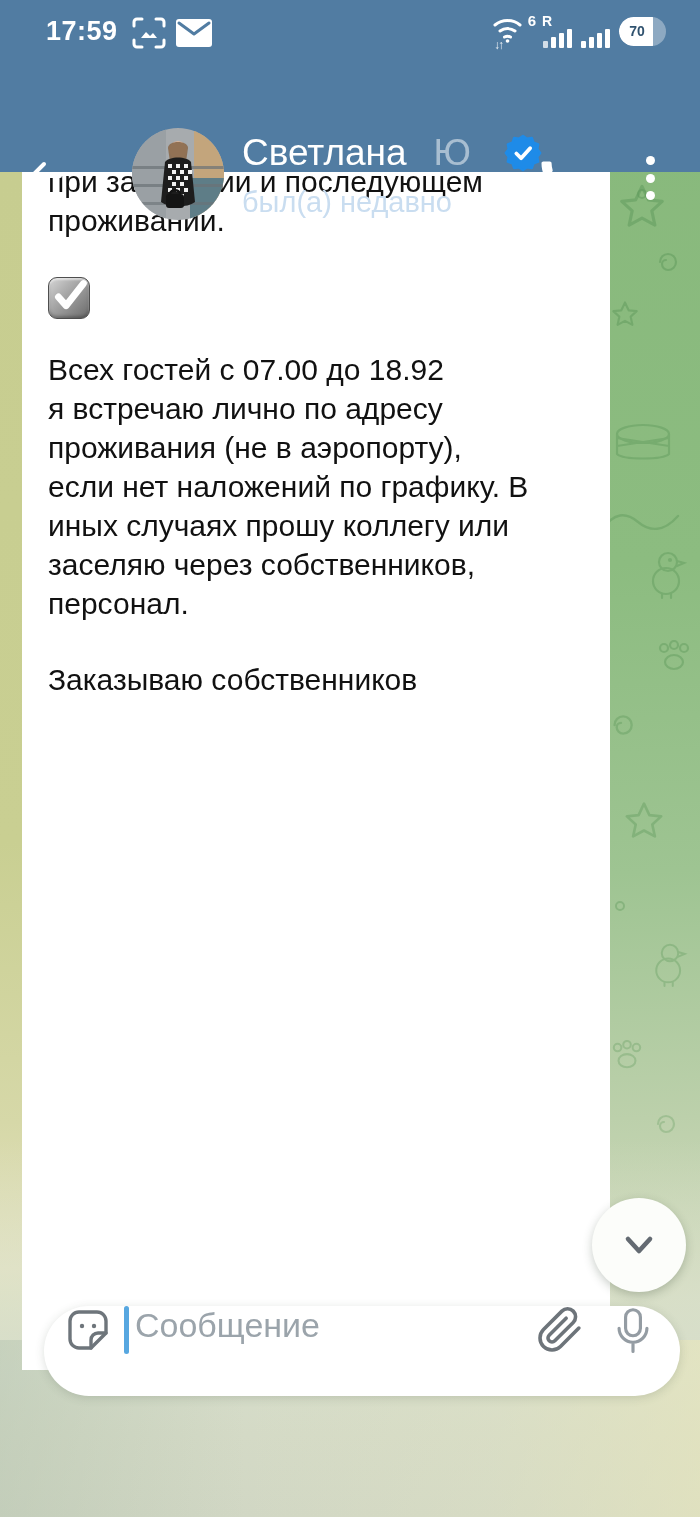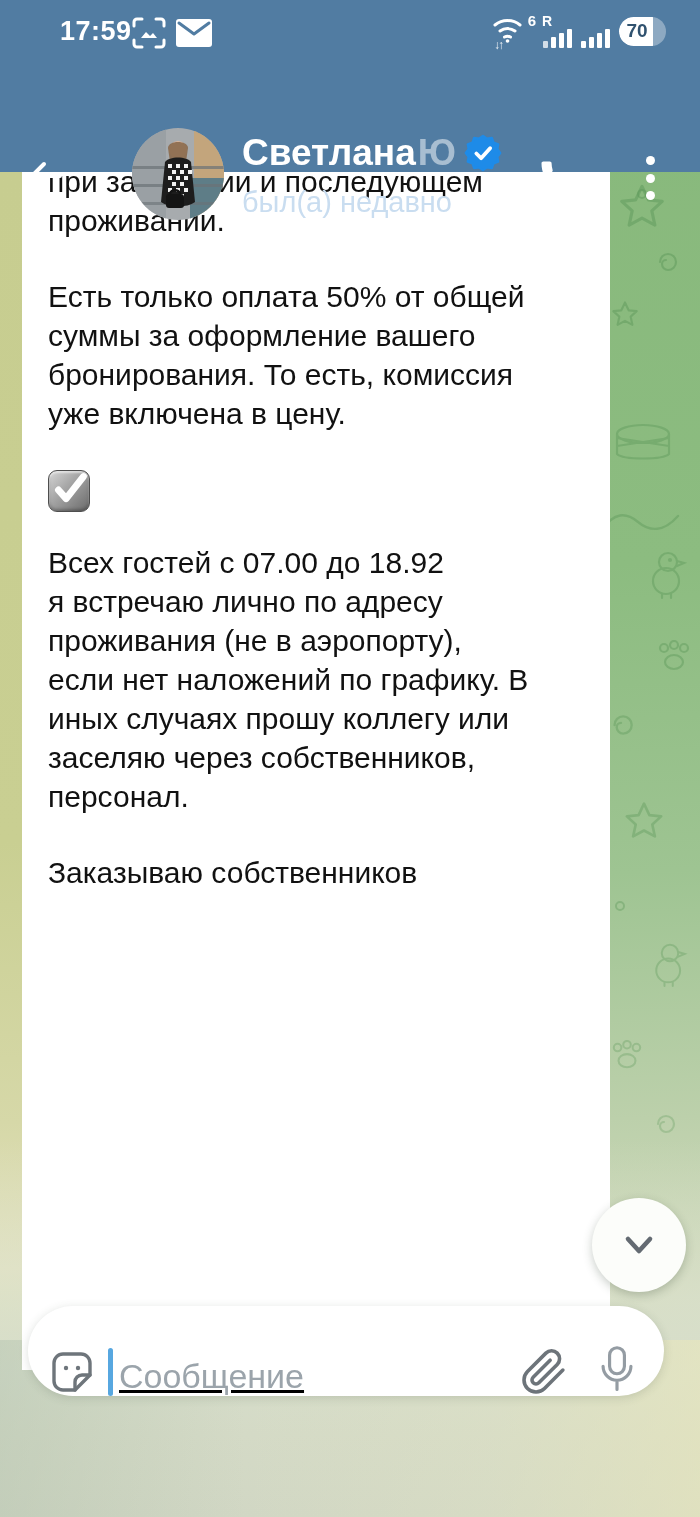--- a/index.html
+++ b/index.html
@@ -29,53 +29,53 @@
   .msg-text p.has-cb{margin-bottom:31px;}
   .cb{display:inline-block;width:40px;height:40px;border-radius:9px;vertical-align:-9px;margin-right:13px;
     background:linear-gradient(135deg,#d6d6d6 0%,#a8a8a8 40%,#6a6a6a 100%);
     border:1px solid #4e4e4e;box-shadow:inset 0 2px 2px rgba(255,255,255,.55), inset 0 -2px 3px rgba(0,0,0,.25);
     position:relative;overflow:visible;}
   .cb svg{position:absolute;left:-3px;top:-5px;}
 
   
   .topbar{position:absolute;left:0;top:0;width:700px;height:172px;background:#517ca2;z-index:7;}
   .statusbar{position:absolute;left:0;top:0;width:700px;height:60px;color:#fff;}
-  .sb-time{position:absolute;left:60px;top:16px;font-size:27px;font-weight:bold;letter-spacing:.5px;}
+  .sb-time{position:absolute;left:46px;top:16px;font-size:27px;font-weight:bold;letter-spacing:.5px;}
   .sb-left-icons{position:absolute;left:132px;top:17px;display:flex;gap:10px;align-items:center;}
   .sb-right{position:absolute;right:34px;top:14px;display:flex;align-items:flex-end;gap:9px;height:34px;}
   .wifi-wrap{position:relative;width:42px;height:34px;}
   .wifi-num{position:absolute;right:-2px;top:-2px;font-size:15px;font-weight:bold;}
   .wifi-arrows{position:absolute;left:2px;bottom:-4px;font-size:12px;letter-spacing:-2px;opacity:.9;}
   .bars{display:flex;align-items:flex-end;gap:3px;position:relative;}
   .bars i{display:block;width:5px;background:#fff;border-radius:1px;}
   .roam{position:absolute;left:-1px;top:-16px;font-size:14px;font-weight:bold;}
   .batt{position:relative;width:47px;height:29px;border-radius:15px;background:rgba(255,255,255,.35);overflow:hidden;align-self:center;}
   .batt .fill{position:absolute;left:0;top:0;bottom:0;width:34px;background:#fff;border-radius:15px 0 0 15px;}
   .batt .pct{position:absolute;left:0;top:0;width:36px;height:29px;display:flex;align-items:center;justify-content:center;
-    font-size:19px;font-weight:bold;color:#30526f;}
+    font-size:14px;font-weight:bold;color:#30526f;}
 
   .header-row{position:absolute;left:0;top:60px;width:700px;height:112px;}
   .back-btn{position:absolute;left:26px;top:96px;width:40px;height:40px;}
   .avatar{position:absolute;left:132px;top:68px;width:92px;height:92px;border-radius:50%;overflow:hidden;}
   .title-block{position:absolute;left:242px;top:72px;width:300px;}
-  .chat-name{font-size:37px;font-weight:bold;color:#fff;white-space:nowrap;display:flex;align-items:center;}
+  .chat-name{font-size:37px;font-weight:normal;color:#fff;white-space:nowrap;display:flex;align-items:center;justify-content:space-between;}
   .name-cut{color:rgba(255,255,255,.5);margin-left:2px;}
   .badge{margin-left:8px;flex:0 0 auto;}
   .chat-status{font-size:29px;color:#c9ddf0;margin-top:12px;}
   .call-btn{position:absolute;left:536px;top:96px;width:44px;height:44px;}
   .menu-btn{position:absolute;left:636px;top:92px;width:28px;height:52px;display:flex;flex-direction:column;align-items:center;justify-content:space-between;padding:4px 0;box-sizing:border-box;}
   .menu-btn i{width:9px;height:9px;border-radius:50%;background:#fff;}
 
   
   .fab{position:absolute;left:592px;top:1198px;width:94px;height:94px;border-radius:50%;background:#fcfdfa;z-index:4;
     box-shadow:0 3px 10px rgba(40,60,40,.25);display:flex;align-items:center;justify-content:center;}
 
   
-  .composer{position:absolute;left:28px;top:1306px;width:636px;height:90px;background:#ffffff;border-radius:45px;z-index:5;
-    box-shadow:0 2px 10px rgba(60,80,60,.18);display:flex;align-items:flex-end;text-decoration:underline;}
+  .composer{position:absolute;left:44px;top:1306px;width:636px;height:90px;background:#ffffff;border-radius:45px;z-index:5;
+    box-shadow:0 2px 10px rgba(60,80,60,.18);display:flex;align-items:flex-start;}
   .sticker-btn{margin-left:20px;width:48px;height:48px;flex:0 0 auto;}
   .cursor{width:5px;height:48px;border-radius:3px;background:#57a7e0;margin-left:12px;flex:0 0 auto;}
   .placeholder{font-size:34px;color:#9ba4ab;margin-left:6px;flex:1 1 auto;white-space:nowrap;overflow:hidden;}
   .clip-btn{width:48px;height:48px;flex:0 0 auto;margin-right:28px;}
   .mic-btn{width:42px;height:52px;flex:0 0 auto;margin-right:26px;}
 
   
   .navbar{position:absolute;left:0;top:1430px;width:700px;height:87px;z-index:6;}
 </style>
 </head>
@@ -143,24 +143,20 @@
 <div class="left-strip"></div>
 <div class="bottom-fade"></div>
 <div class="bottom-tint"></div>
 
 <div class="bubble">
   <div class="msg-text">
   <p><span>при заселении и последующем
 проживании.</span></p>
 
 
-  <p><span>Есть только оплата 50% от общей
-суммы за оформление вашего
-бронирования. То есть, комиссия
-уже включена в цену.</span></p>
 
 
   <p class="has-cb"><span class="cb"><svg width="46" height="46" viewBox="0 0 24 24">
             <path d="M6.5 12.5l4 4.5L19.5 5.5" stroke="#ffffff" stroke-width="3.6" fill="none" stroke-linecap="round" stroke-linejoin="round"></path>
           </svg></span></p>
 
   <p><span>Всех гостей с 07.00 до 18.92
 я встречаю лично по адресу
 проживания (не в аэропорту),
 если нет наложений по графику. В

